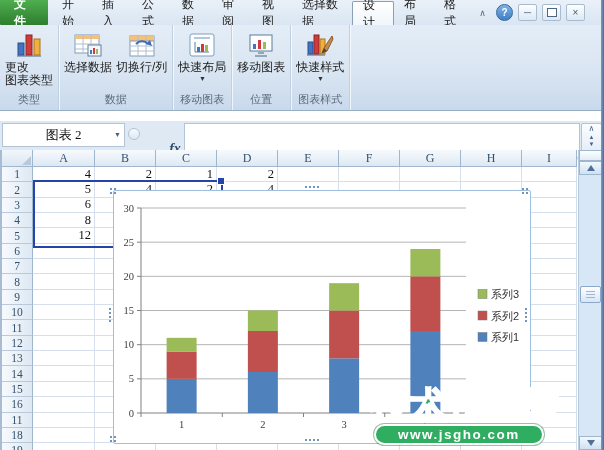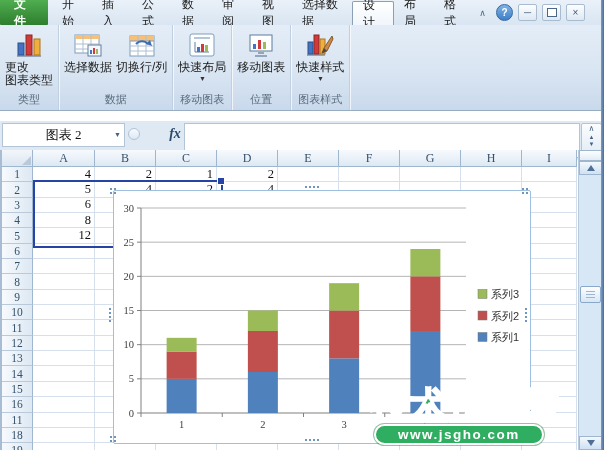--- a/index.html
+++ b/index.html
@@ -33,21 +33,21 @@
   .rlbl{font-size:12px;line-height:13px;text-align:left;color:#1c1c1c;}
   .rcaret{font-size:7px;color:#333;margin-top:1px;line-height:7px;}
   
   #formulabar{position:absolute;left:0;top:111px;width:601px;height:39px;background:#dfe9f3;margin-top:10px;}
   #namebox{position:absolute;left:2px;top:2px;width:121px;height:22px;background:#fff;
            border:1px solid #b3c4d6;display:flex;align-items:center;justify-content:center;
            font-family:"Liberation Serif","DejaVu Serif",serif;font-size:13px;color:#111;}
   #namebox .caret{position:absolute;right:3px;top:7px;font-size:7px;color:#44618a;}
   #fb-circle{position:absolute;left:128px;top:7px;width:10px;height:10px;border-radius:50%;
              border:1px solid #b0c2d6;background:linear-gradient(#f6fafd,#dde8f2);}
-  #fx{position:absolute;left:166px;top:3px;width:18px;height:20px;
+  #fx{position:absolute;left:166px;top:18px;width:18px;height:20px;
       font-family:"Liberation Serif","DejaVu Serif",serif;font-style:italic;font-weight:bold;
       font-size:14px;color:#2b4a6b;display:flex;align-items:center;justify-content:center;}
   #formula-input{position:absolute;left:184px;top:2px;width:394px;height:33px;background:#fff;border:1px solid #b3c4d6;}
   #fb-expand{position:absolute;left:581px;top:2px;width:19px;height:33px;display:flex;flex-direction:column;
              align-items:center;justify-content:flex-start;border:1px solid #b3c4d6;border-radius:2px;
              background:linear-gradient(#fbfdff,#dfeaf4);color:#44618a;}
   #fb-expand .g1{font-size:8px;line-height:10px;}
   #fb-expand .g2{font-size:6px;line-height:7px;}
   
   #colheaders{position:absolute;left:2px;top:150px;height:17px;display:flex;}

